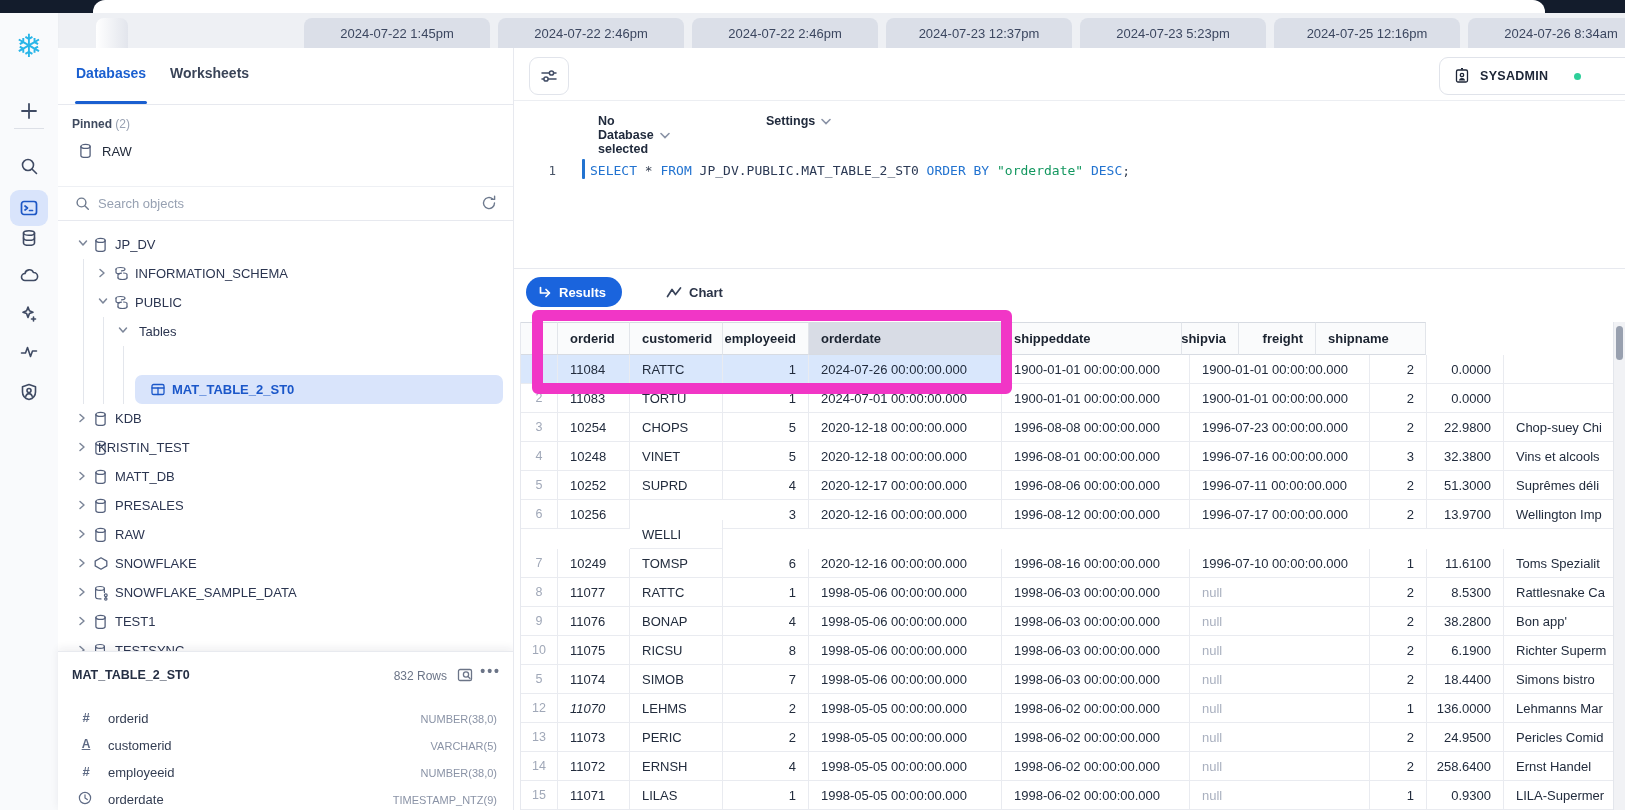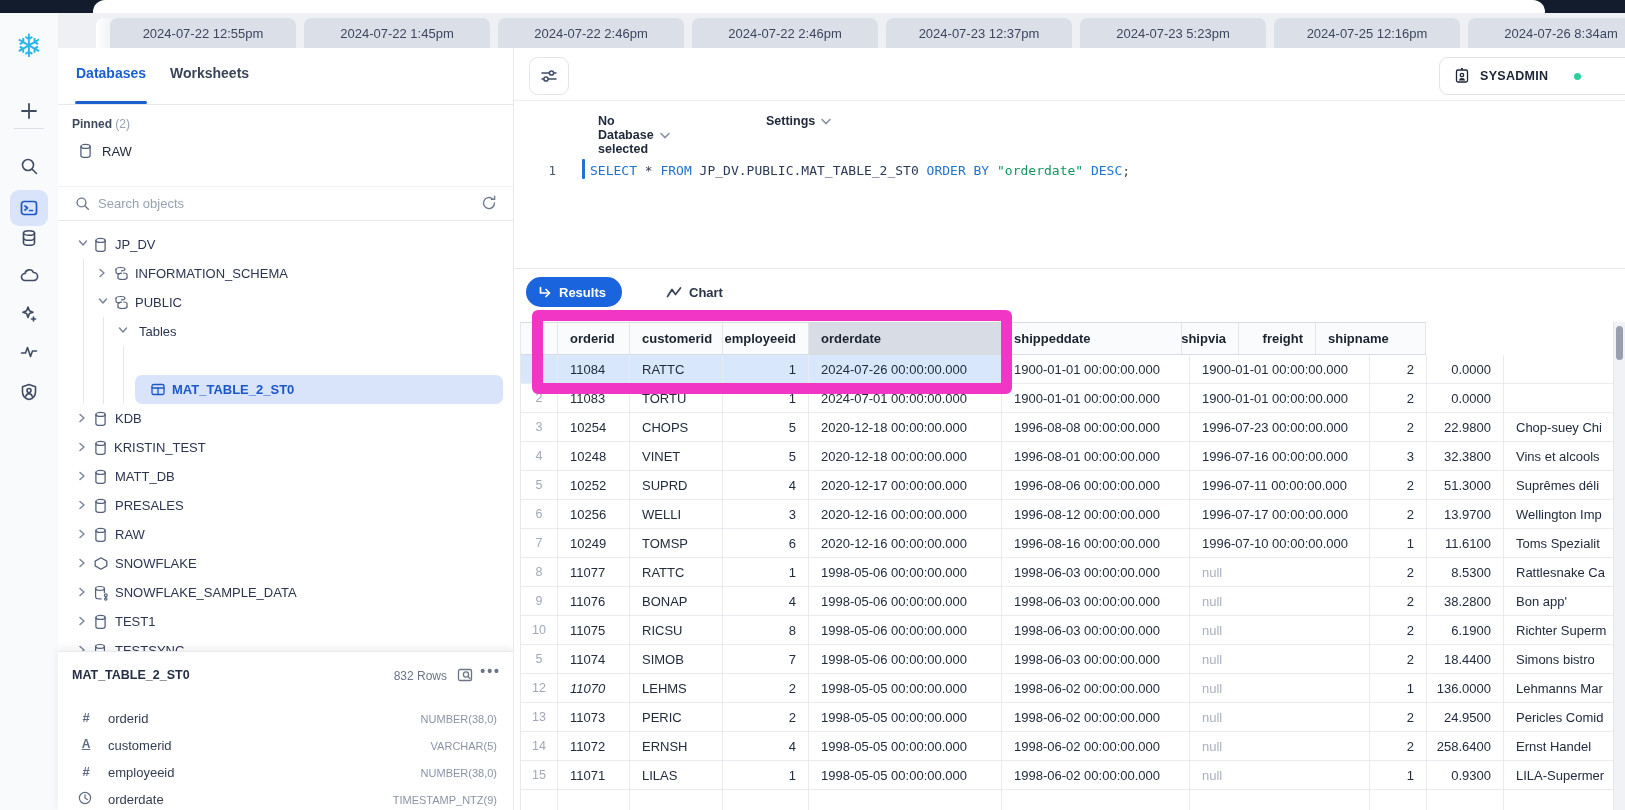--- a/index.html
+++ b/index.html
@@ -111,21 +111,20 @@
 
   svg{display:block;}
 </style>
 </head>
 <body>
 
 <div class="abs" id="navy-strip"></div>
 <div class="abs" id="white-sheet"></div>
 <div class="abs" id="tabstrip">
   <div id="stub-tab"></div>
-<div class="wtab" style="left: 52px;">2024-07-22 12:55pm</div>
     <div class="wtab" style="left: 246px;">2024-07-22 1:45pm</div>
     <div class="wtab" style="left: 440px;">2024-07-22 2:46pm</div>
     <div class="wtab" style="left: 634px;">2024-07-22 2:46pm</div>
     <div class="wtab" style="left: 828px;">2024-07-23 12:37pm</div>
     <div class="wtab" style="left: 1022px;">2024-07-23 5:23pm</div>
     <div class="wtab" style="left: 1216px;">2024-07-25 12:16pm</div>
     <div class="wtab" style="left: 1410px;">2024-07-26 8:34am</div>
   </div>
 
 <div class="abs" id="rail">
@@ -309,21 +308,21 @@
           <svg width="8" height="10" viewBox="0 0 8 10" fill="none" stroke="#7c8699" stroke-width="1.5" stroke-linecap="round" stroke-linejoin="round">
             <polyline points="2,1.5 6,5 2,8.5"></polyline>
           </svg>
         </span>
         <span class="ticon" style="left: 35px;">
           <svg width="15" height="16" viewBox="0 0 15 16" fill="none" stroke="#55617c" stroke-width="1.3" stroke-linecap="round" stroke-linejoin="round">
             <ellipse cx="7.5" cy="3.4" rx="4.6" ry="2"></ellipse>
             <path d="M2.9 3.4 v9 c0 1.1 2.1 2 4.6 2 s4.6 -.9 4.6 -2 v-9"></path>
           </svg>
         </span>
-        <span class="tlabel" style="left: 56px;">KRISTIN_TEST</span>
+        <span class="tlabel" style="left: 40px;">KRISTIN_TEST</span>
       </div>
       <div class="tree-row" style="top: 261px;">
         <span class="chev" style="left: 20px;">
           <svg width="8" height="10" viewBox="0 0 8 10" fill="none" stroke="#7c8699" stroke-width="1.5" stroke-linecap="round" stroke-linejoin="round">
             <polyline points="2,1.5 6,5 2,8.5"></polyline>
           </svg>
         </span>
         <span class="ticon" style="left: 35px;">
           <svg width="15" height="16" viewBox="0 0 15 16" fill="none" stroke="#55617c" stroke-width="1.3" stroke-linecap="round" stroke-linejoin="round">
             <ellipse cx="7.5" cy="3.4" rx="4.6" ry="2"></ellipse>
@@ -603,21 +602,21 @@
         <div class="bcell" style="width: 193px;">2020-12-17 00:00:00.000</div>
         <div class="bcell" style="width: 188px;">1996-08-06 00:00:00.000</div>
         <div class="bcell" style="width: 180px;">1996-07-11 00:00:00.000</div>
         <div class="bcell num" style="width: 57px;">2</div>
         <div class="bcell num" style="width: 77px;">51.3000</div>
         <div class="bcell" style="width: 110px;">Suprêmes déli</div>
       </div>
       <div class="trow">
         <div class="bcell rownum" style="width: 37px;">6</div>
         <div class="bcell" style="width: 72px;">10256</div>
-        <div class="bcell" style="width: 93px;">WELLI</div>
+        <div class="bcell" style="width: 93px; margin-top: 20px;">WELLI</div>
         <div class="bcell num" style="width: 86px;">3</div>
         <div class="bcell" style="width: 193px;">2020-12-16 00:00:00.000</div>
         <div class="bcell" style="width: 188px;">1996-08-12 00:00:00.000</div>
         <div class="bcell" style="width: 180px;">1996-07-17 00:00:00.000</div>
         <div class="bcell num" style="width: 57px;">2</div>
         <div class="bcell num" style="width: 77px;">13.9700</div>
         <div class="bcell" style="width: 110px;">Wellington Imp</div>
       </div>
       <div class="trow">
         <div class="bcell rownum" style="width: 37px;">7</div>

